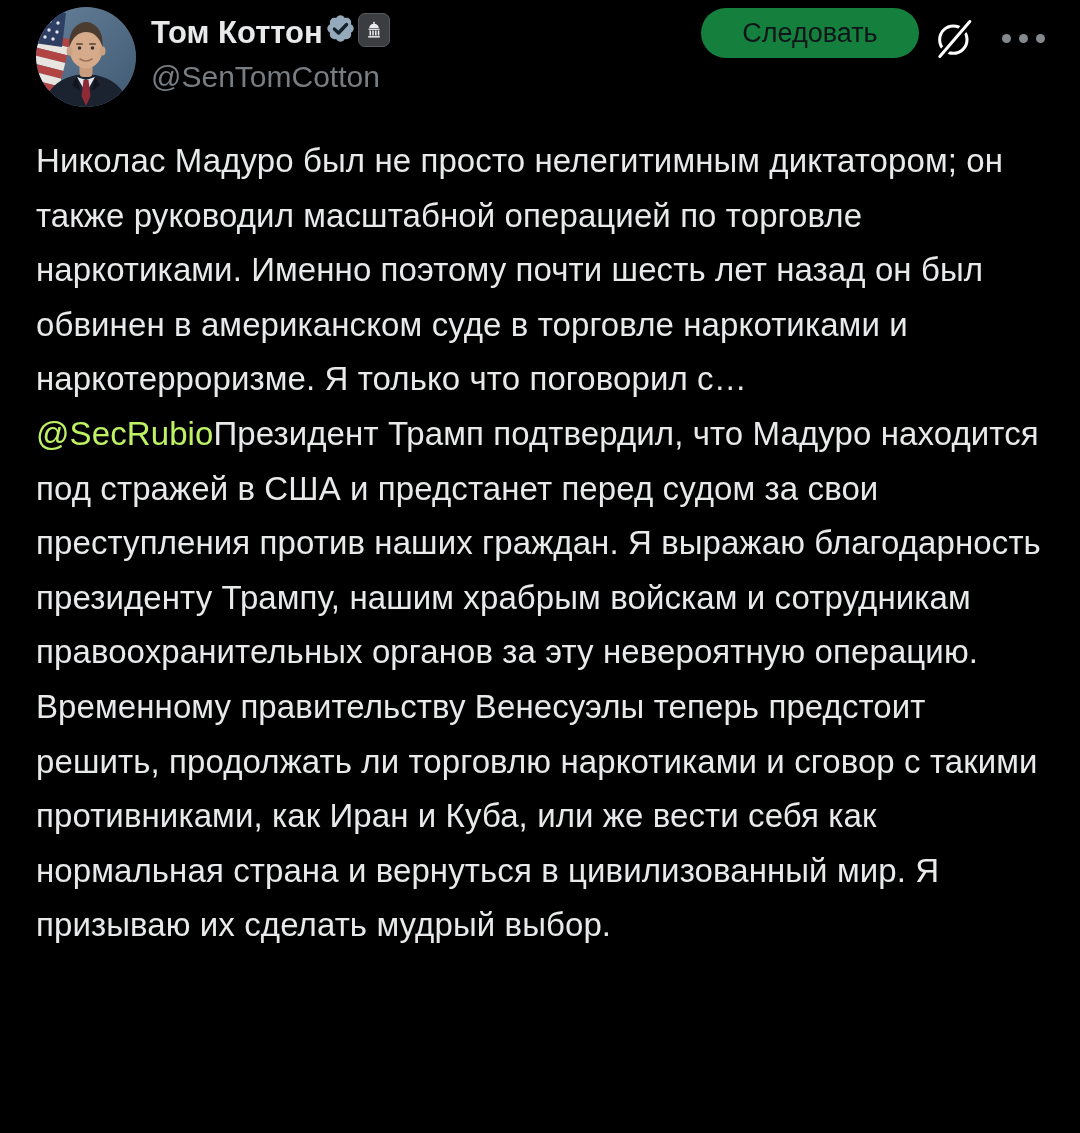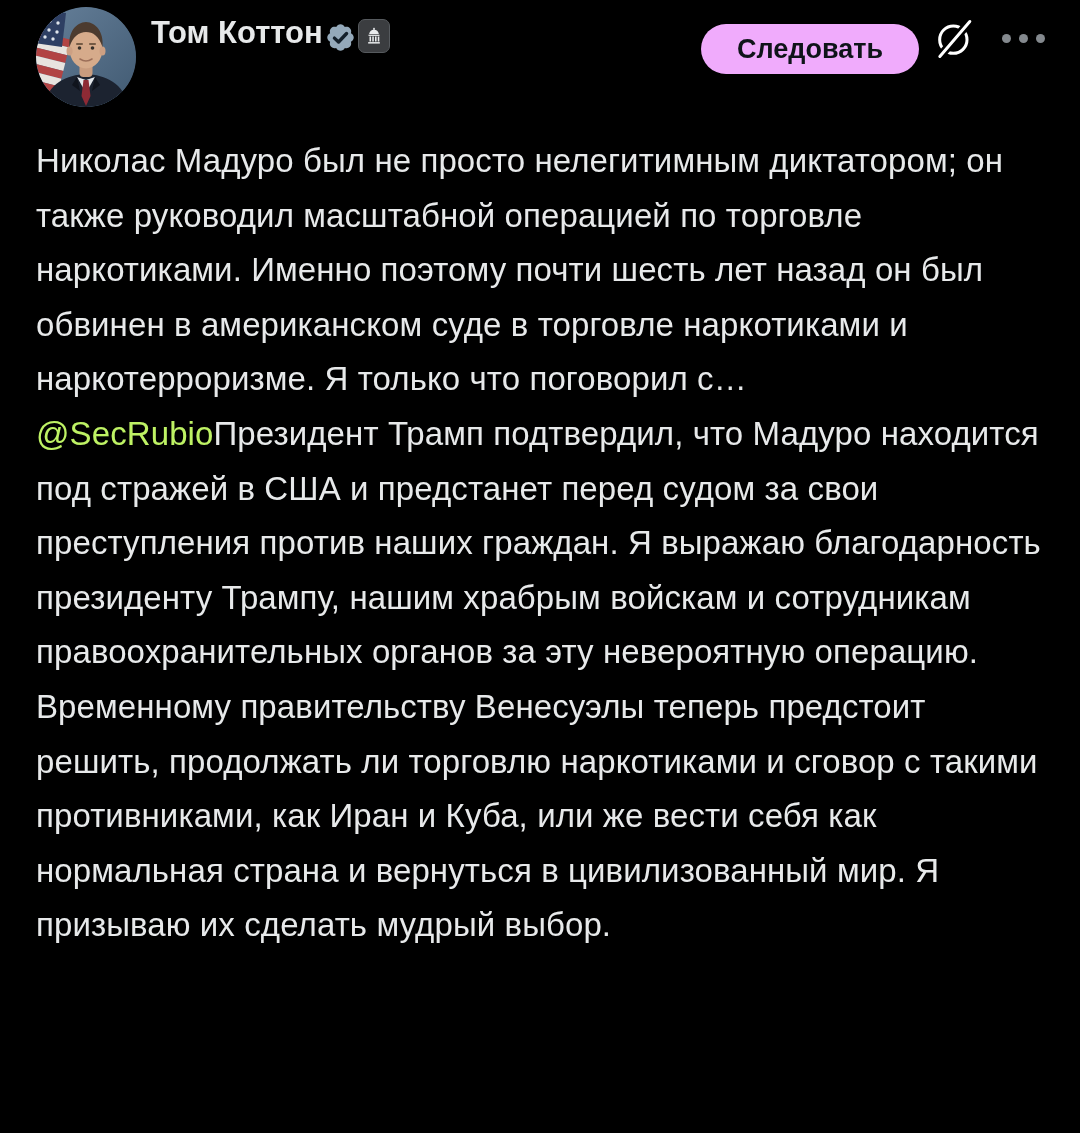--- a/index.html
+++ b/index.html
@@ -26,21 +26,21 @@
     overflow: hidden;
     background: #3c4f63;
     cursor: pointer;
   }
   .avatar svg { display: block; width: 100%; height: 100%; }
 
   .name-row {
     position: absolute;
     left: 151px; top: 13px;
     display: flex;
-    align-items: flex-end;
+    align-items: flex-start;
     gap: 2px;
     height: 40px;
   }
   .display-name {
     font-size: 31px;
     font-weight: 700;
     color: #e7e9ea;
     line-height: 40px;
     white-space: nowrap;
     cursor: pointer;
@@ -63,30 +63,30 @@
     left: 151px; top: 59px;
     font-size: 30px;
     line-height: 36px;
     color: #787d82;
     white-space: nowrap;
     cursor: pointer;
   }
 
   .follow-button {
     position: absolute;
-    left: 701px; top: 24px;
+    left: 701px; top: 8px;
     height: 50px;
     min-width: 218px;
     border: none;
     border-radius: 25px;
-    background: #f0abfc;
+    background: #15803d;
     color: #0f1419;
     font-family: "Liberation Sans", "DejaVu Sans", sans-serif;
     font-size: 27px;
-    font-weight: 700;
+    font-weight: 400;
     text-align: center;
     padding: 0 26px;
     cursor: pointer;
   }
 
   .grok-icon {
     position: absolute;
     left: 934px; top: 19px;
     width: 40px; height: 40px;
     cursor: pointer;
@@ -209,20 +209,21 @@
           <rect x="6.6" y="12.6" width="1.9" height="6"></rect>
           <rect x="9.9" y="12.6" width="1.9" height="6"></rect>
           <rect x="13.2" y="12.6" width="1.9" height="6"></rect>
           <rect x="16.5" y="12.6" width="1.9" height="6"></rect>
           <rect x="5" y="19.3" width="14" height="1.8"></rect>
         </g>
       </svg>
     </span>
   </div>
 
+  <div class="handle">@SenTomCotton</div>
 
   <button class="follow-button">Следовать</button>
 
   <span class="grok-icon">
     <svg viewBox="0 0 24 24">
       <circle cx="11.6" cy="12.4" r="8.2" fill="none" stroke="#ffffff" stroke-width="1.8"></circle>
       <line x1="21.5" y1="1.5" x2="3.5" y2="22.5" stroke="#000000" stroke-width="5"></line>
       <line x1="21.5" y1="1.5" x2="3.5" y2="22.5" stroke="#ffffff" stroke-width="1.8" stroke-linecap="round"></line>
     </svg>
   </span>

